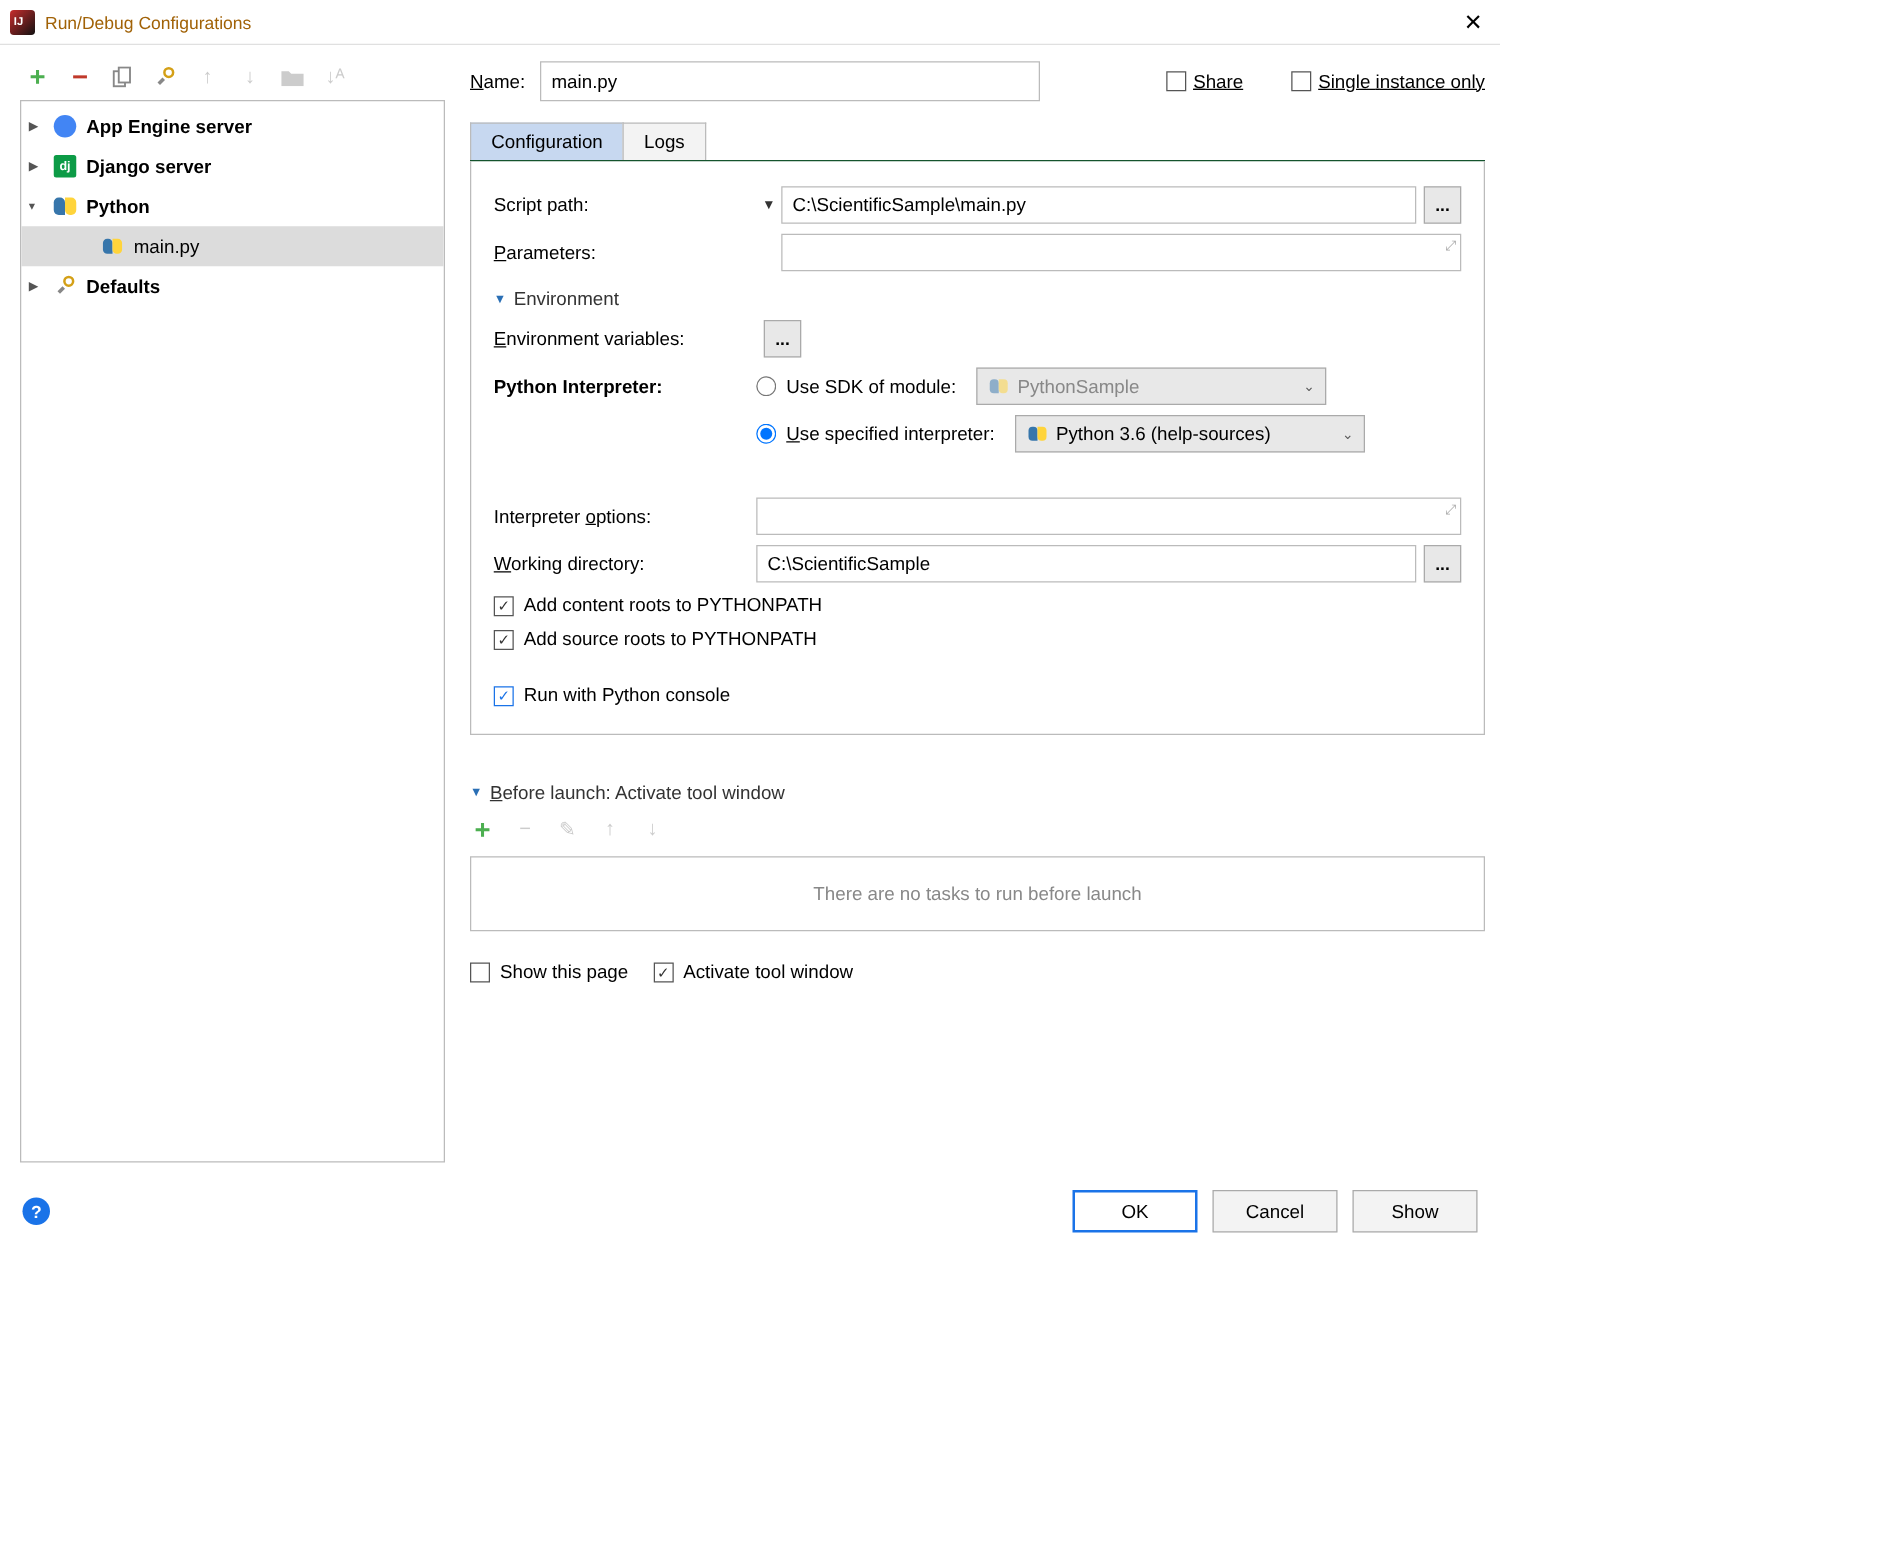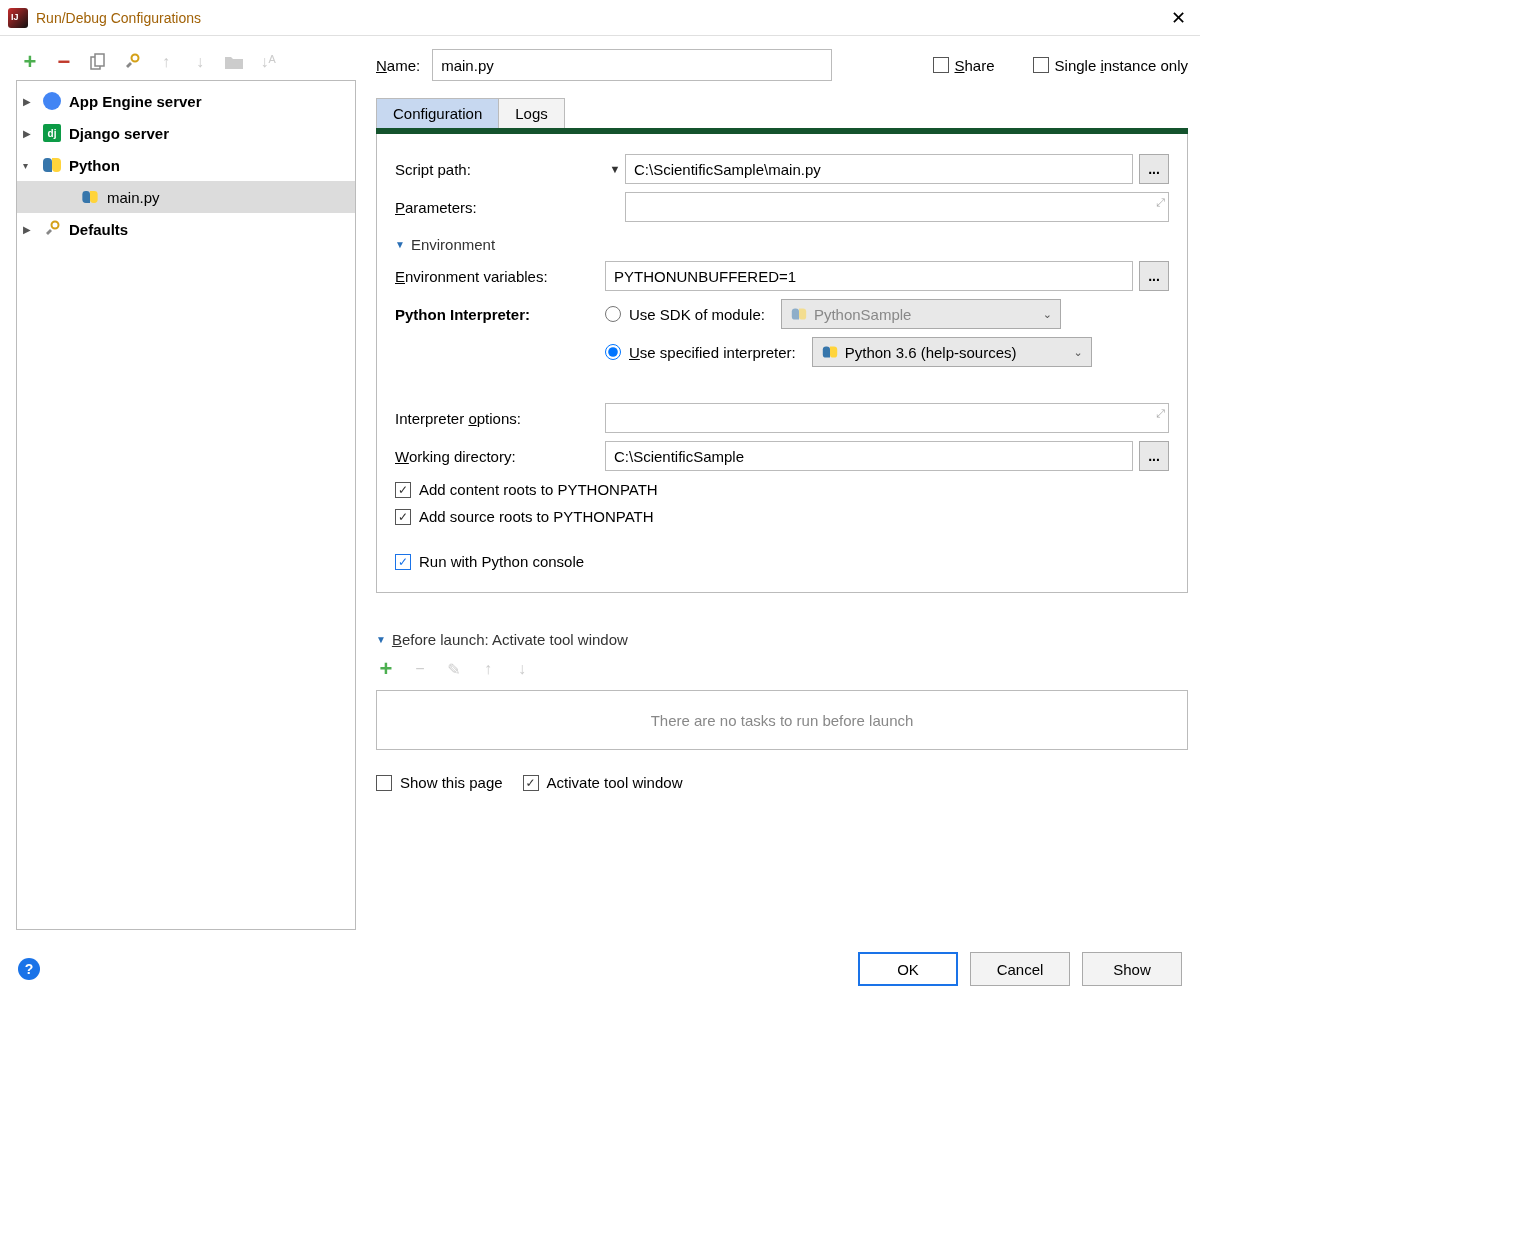--- a/index.html
+++ b/index.html
@@ -26,22 +26,22 @@
 .tree-item.child .label { font-weight: normal; }
 .tree-item.selected { background: #dcdcdc; }
 .ico-appengine { background: #4285f4; border-radius: 50%; width: 18px; height: 18px; position: relative; }
 .ico-django { background: #0c9b46; width: 18px; height: 18px; border-radius: 2px; color: #fff; font-size: 10px; font-weight: bold; display: flex; align-items: center; justify-content: center; }
 .ico-defaults { color: #888; }
 .main { flex: 1; display: flex; flex-direction: column; padding: 8px 12px 12px 12px; min-height: 0; }
 .name-row { display: flex; align-items: center; height: 42px; gap: 12px; }
 .name-row .nlabel { font-size: 15px; }
 .name-row input { height: 32px; width: 400px; border: 1px solid #bbb; padding: 0 8px; font-size: 15px; font-family: inherit; }
 .name-row .spacer { flex: 1; }
-.chk-row { display: flex; align-items: center; gap: 6px; font-size: 15px; }
-.tabs { display: flex; margin-top: 12px; border-bottom: 6px solid #14532d; }
+.chk-row { display: flex; align-items: center; gap: 6px; font-size: 15px; text-decoration: underline; }
+.tabs { display: flex; margin-top: 12px; border-bottom: 1px solid #14532d; }
 .tab { padding: 6px 16px; border: 1px solid #bbb; border-bottom: none; background: #f3f3f3; cursor: pointer; font-size: 15px; margin-right: -1px; }
 .tab.active { background: #c7d8f0; }
 .panel { border: 1px solid #bbb; border-top: none; padding: 12px 18px; flex: 0 0 auto; }
 .form-row { display: flex; align-items: center; margin: 8px 0; }
 .form-row .flabel { width: 210px; font-size: 15px; }
 .form-row .finput { flex: 1; height: 30px; border: 1px solid #bbb; padding: 0 8px; font-size: 15px; font-family: inherit; }
 .form-row .ellipsis { width: 30px; height: 30px; border: 1px solid #aaa; background: #e8e8e8; margin-left: 6px; display: flex; align-items: center; justify-content: center; cursor: pointer; font-weight: bold; }
 .form-row .dropdown-arrow { width: 20px; text-align: center; color: #333; cursor: pointer; font-size: 11px; }
 .section-head { display: flex; align-items: center; gap: 6px; margin: 14px 0 6px 0; font-size: 15px; color: #333; }
 .section-head .tri { color: #2a6fb5; font-size: 10px; }
@@ -190,21 +190,20 @@
           </div>
         </div>
 
         <div class="section-head">
           <span class="tri">▼</span>
           <span>Environment</span>
         </div>
 
         <div class="form-row">
           <div class="flabel"><span class="underline">E</span>nvironment variables:</div>
-          <input class="finput" value="PYTHONUNBUFFERED=1" style="">
           <div class="ellipsis">...</div>
         </div>
 
         <div class="radio-row">
           <div class="rlabel-col">Python Interpreter:</div>
           <div class="radio-opt">
             <input type="radio" name="interp" style="">
             <span>Use SDK of module:</span>
           </div>
           <div class="interp-select disabled">

